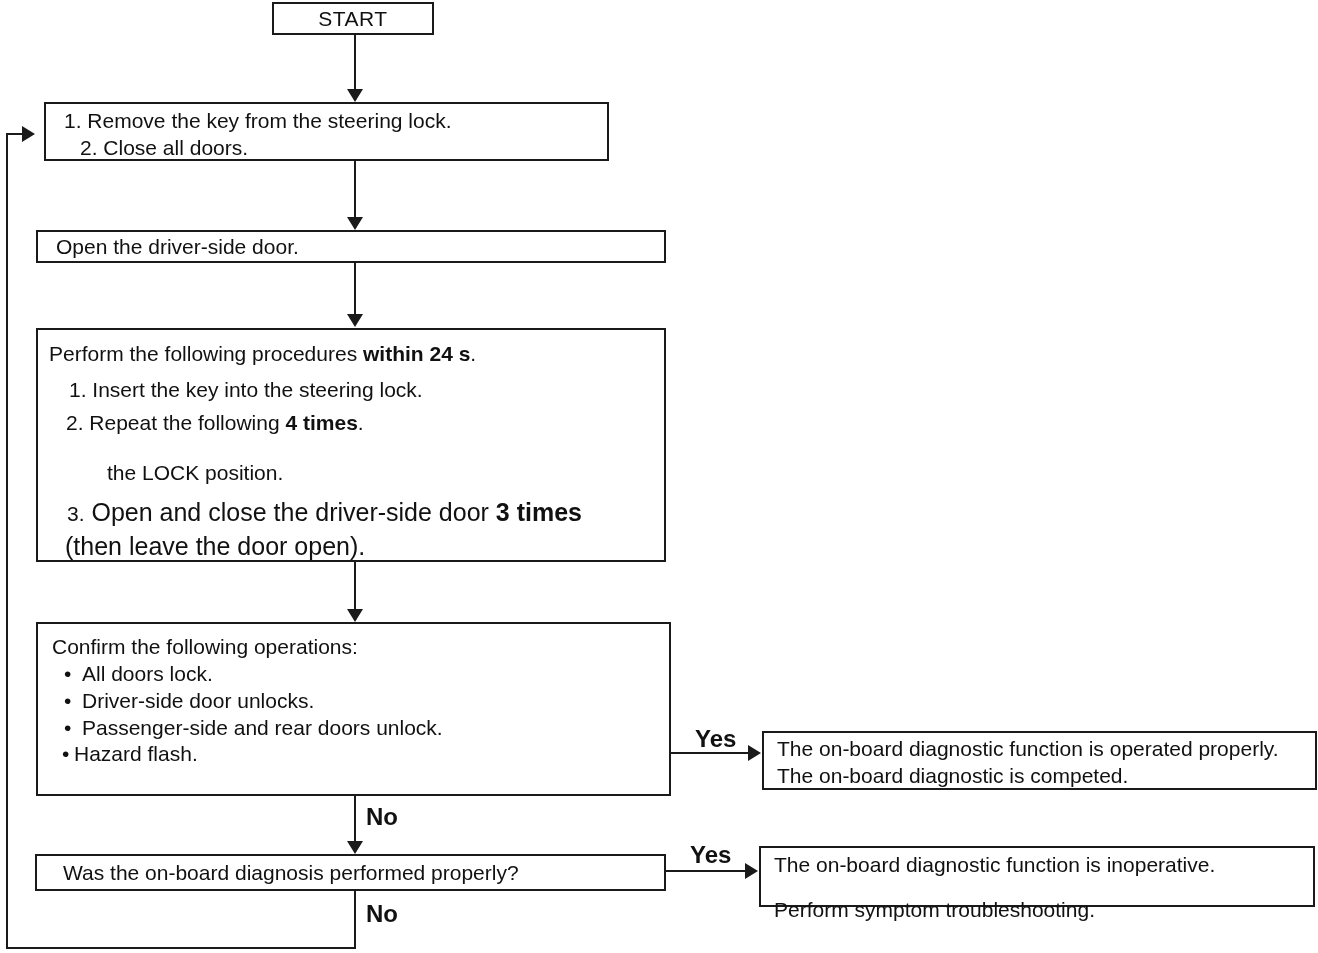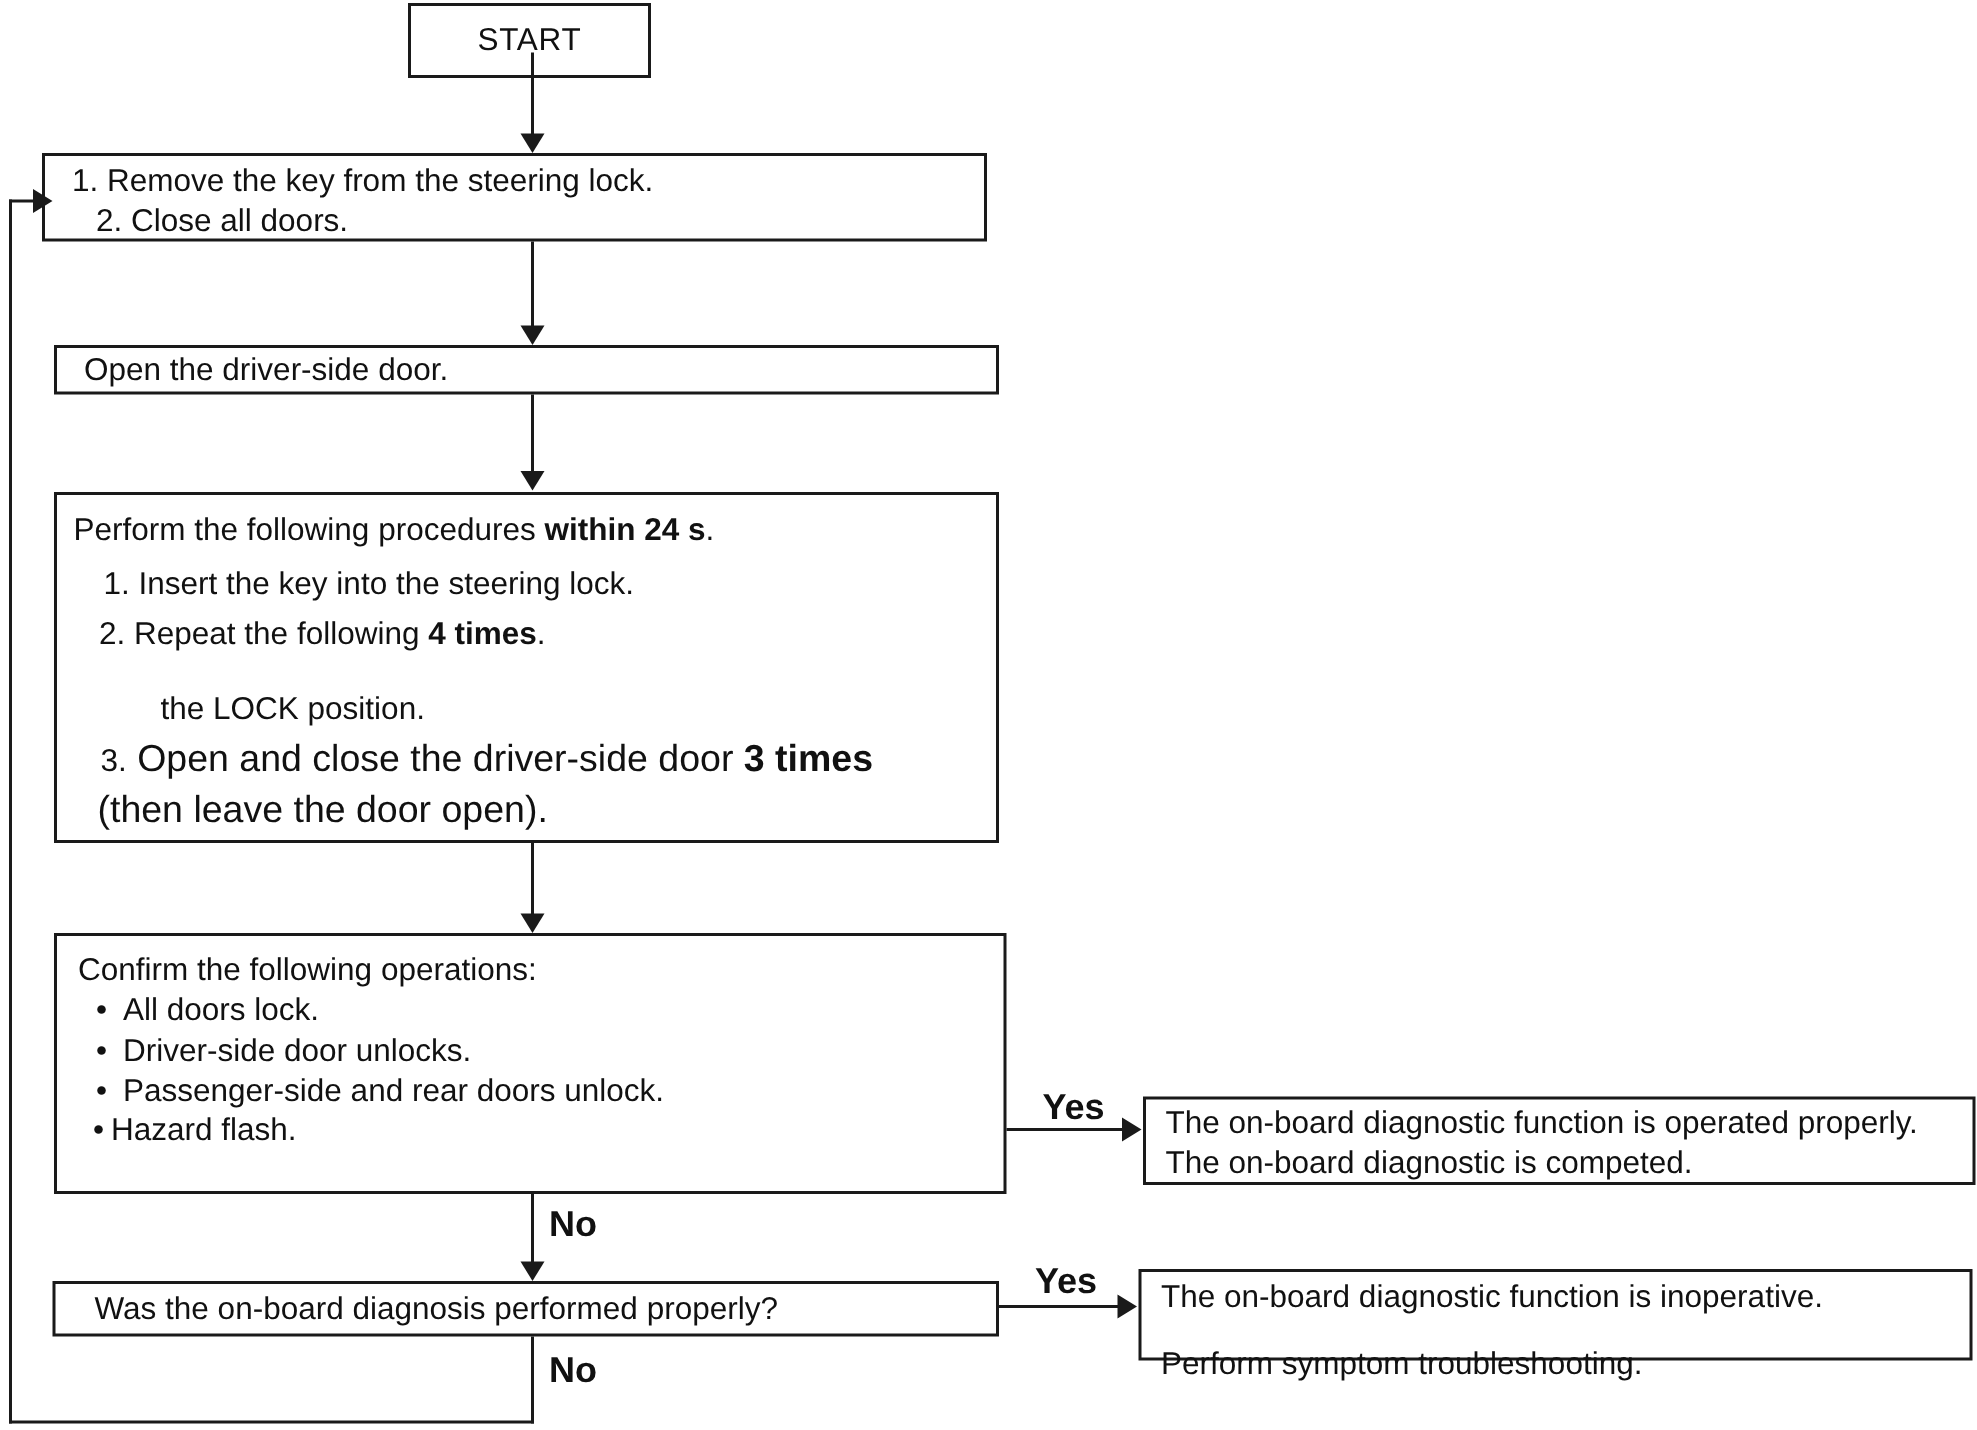--- a/index.html
+++ b/index.html
@@ -11,38 +11,38 @@
   .box{position:absolute;background:#fff;border:2px solid #1a1a1a;box-sizing:border-box;}
   .vline,.hline{position:absolute;background:#1a1a1a;}
   .arrow-down{position:absolute;width:0;height:0;
     border-left:8px solid transparent;border-right:8px solid transparent;
     border-top:13px solid #1a1a1a;}
   .arrow-right{position:absolute;width:0;height:0;
     border-top:8px solid transparent;border-bottom:8px solid transparent;
     border-left:13px solid #1a1a1a;}
   .l{position:absolute;white-space:nowrap;line-height:27px;}
   .branch{position:absolute;font-weight:bold;font-size:24px;white-space:nowrap;}
-  .big{font-size:25px;line-height:32px;}
+  .big{font-size:25px;line-height:44px;}
   .bullet{display:inline-block;}
   .center-y{display:flex;align-items:center;}
   .start-box{display:flex;align-items:center;justify-content:center;letter-spacing:0.5px;}
 </style>
 </head>
 <body>
 
 <div class="canvas">
 
-  <div class="box start-box" style="left:272px;top:2px;width:162px;height:50px;">
+  <div class="box start-box" style="left:272px;top:2px;width:162px;height:33px;">
     <span>START</span>
   </div>
 
   <div class="vline" style="left:354px;top:35px;width:2px;height:55px;"></div>
   <div class="arrow-down" style="left:347px;top:89px;"></div>
 
-  <div class="box" style="left:28px;top:102px;width:630px;height:59px;">
+  <div class="box" style="left:44px;top:102px;width:565px;height:59px;">
     <div class="l" style="left:18px;top:3px;">1. Remove the key from the steering lock.</div>
     <div class="l" style="left:18px;top:30px;margin-left:16px;">2. Close all doors.</div>
   </div>
 
   <div class="vline" style="left:354px;top:161px;width:2px;height:57px;"></div>
   <div class="arrow-down" style="left:347px;top:217px;"></div>
 
   <div class="box center-y" style="left:36px;top:230px;width:630px;height:33px;padding-left:18px;">
     <span>Open the driver-side door.</span>
   </div>

